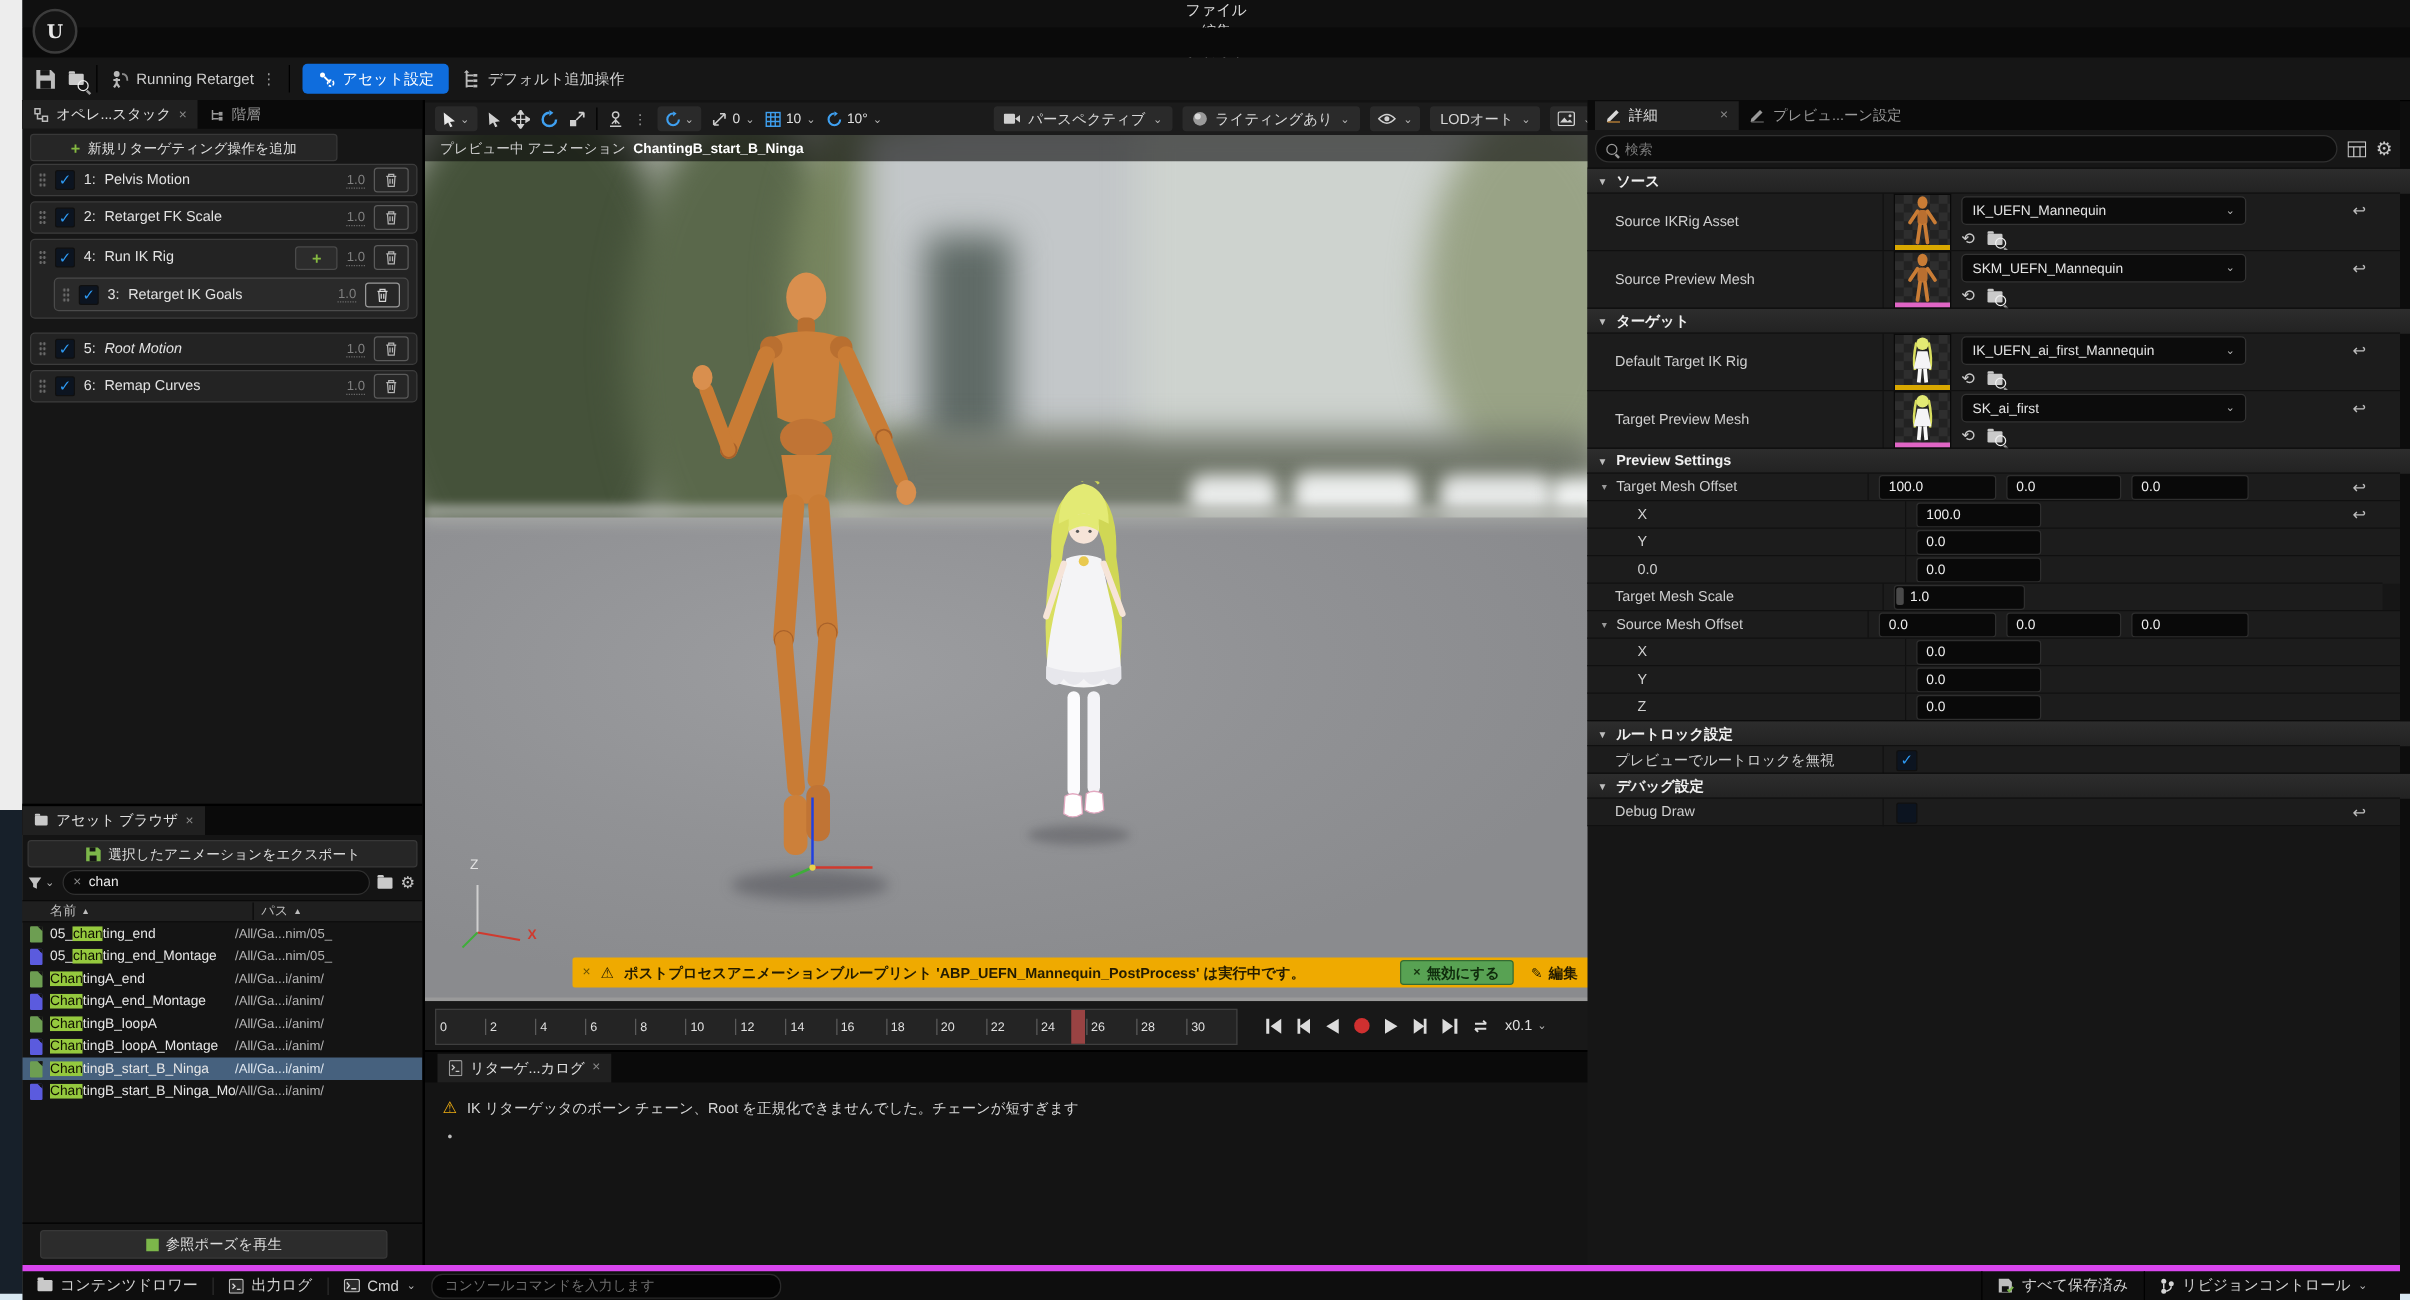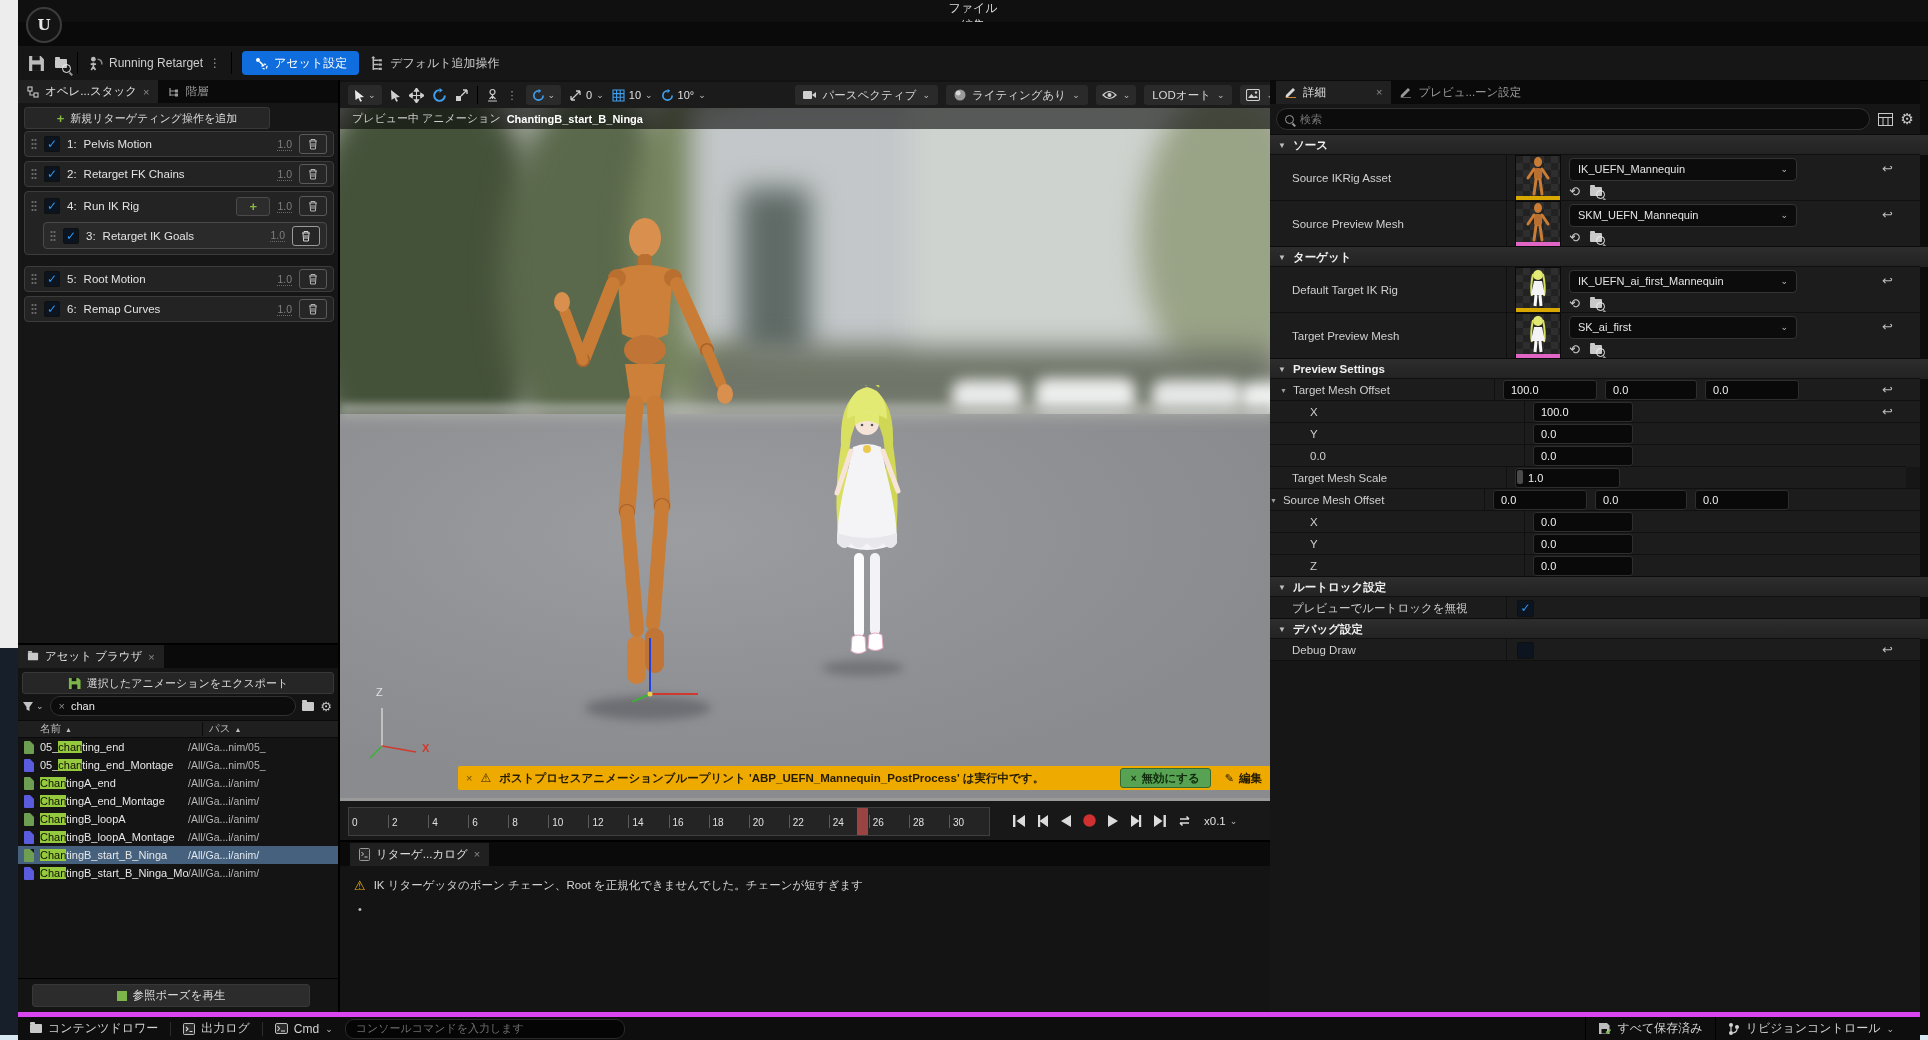--- a/index.html
+++ b/index.html
@@ -186,21 +186,21 @@
           <svg width="10" height="12" viewBox="0 0 10 12">
             <path d="M1 3 h8 M3 3 V1.5 h4 V3 M2 3 l0.6 8 h4.8 L8 3 M4 5 v4 M6 5 v4" stroke="#b5b5b5" fill="none" stroke-width="1"></path>
           </svg>
         </span>
     </div>
 
     <div class="a opbox" style="left:6px;top:81px;width:296px;height:24px;">
       <span class="drag"></span>
       <span class="cb">✓</span>
       <span style="color:#e2e2e2;font-size:11.5px;">2:</span>
-      <span style="color:#e2e2e2;font-size:11.5px;flex:1;">Retarget FK Chains</span>
+      <span style="color:#e2e2e2;font-size:11.5px;flex:1;">Retarget FK Scale</span>
       <span class="wt">1.0</span>
       <span class="trash">
           <svg width="10" height="12" viewBox="0 0 10 12">
             <path d="M1 3 h8 M3 3 V1.5 h4 V3 M2 3 l0.6 8 h4.8 L8 3 M4 5 v4 M6 5 v4" stroke="#b5b5b5" fill="none" stroke-width="1"></path>
           </svg>
         </span>
     </div>
 
     <div class="a" style="left:6px;top:111px;width:308px;height:62px;background:#232323;border:1px solid #3c3c3c;border-radius:4px;">
       <div class="row" style="height:28px;gap:7px;padding:0 6px;">
@@ -227,21 +227,21 @@
               <path d="M1 3 h8 M3 3 V1.5 h4 V3 M2 3 l0.6 8 h4.8 L8 3 M4 5 v4 M6 5 v4" stroke="#d5d5d5" fill="none" stroke-width="1"></path>
             </svg>
           </span>
       </div>
     </div>
 
     <div class="a opbox" style="left:6px;top:186px;width:296px;height:24px;">
       <span class="drag"></span>
       <span class="cb">✓</span>
       <span style="color:#e2e2e2;font-size:11.5px;">5:</span>
-      <span style="color:#e2e2e2;font-size:11.5px;flex:1;">Root Motion</span>
+      <span style="color:#e2e2e2;font-size:11.5px;flex:1;font-style:italic;">Root Motion</span>
       <span class="wt">1.0</span>
       <span class="trash">
           <svg width="10" height="12" viewBox="0 0 10 12">
             <path d="M1 3 h8 M3 3 V1.5 h4 V3 M2 3 l0.6 8 h4.8 L8 3 M4 5 v4 M6 5 v4" stroke="#b5b5b5" fill="none" stroke-width="1"></path>
           </svg>
         </span>
     </div>
 
     <div class="a opbox" style="left:6px;top:216px;width:296px;height:24px;">
       <span class="drag"></span>
@@ -805,21 +805,21 @@
       <div class="field" style="width:84px;margin-left:8px;">0.0</div>
     </div>
     <div class="a drow" style="left:0;top:386px;width:636px;height:22px;align-items:center;">
       <div class="dlabel" style="width:214px;padding-left:22px;border-right:1px solid #101010;height:100%;display:flex;align-items:center;">Target Mesh Scale</div>
       <div class="field" style="width:84px;margin-left:8px;position:relative;padding-left:12px;">
         <span class="a" style="left:1px;top:1px;width:6px;height:14px;background:#4a4a4a;border-radius:2px;"></span>
         <span>1.0</span>
       </div>
     </div>
     <div class="a drow" style="left:0;top:408px;width:650px;height:22px;align-items:center;">
-      <div class="dlabel row" style="width:214px;gap:6px;border-right:1px solid #101010;height:100%;">
+      <div class="dlabel row" style="width:214px;padding-left:10px;gap:6px;border-right:1px solid #101010;height:100%;">
         <span style="font-size:7px;color:#9a9a9a;">▼</span>
         <span>Source Mesh Offset</span>
       </div>
       <div class="row" style="gap:8px;padding-left:8px;">
         <div class="field" style="width:78px;">0.0</div>
         <div class="field" style="width:76px;">0.0</div>
         <div class="field" style="width:78px;">0.0</div>
       </div>
     </div>
     <div class="a drow" style="left:0;top:430px;width:650px;height:22px;align-items:center;">

